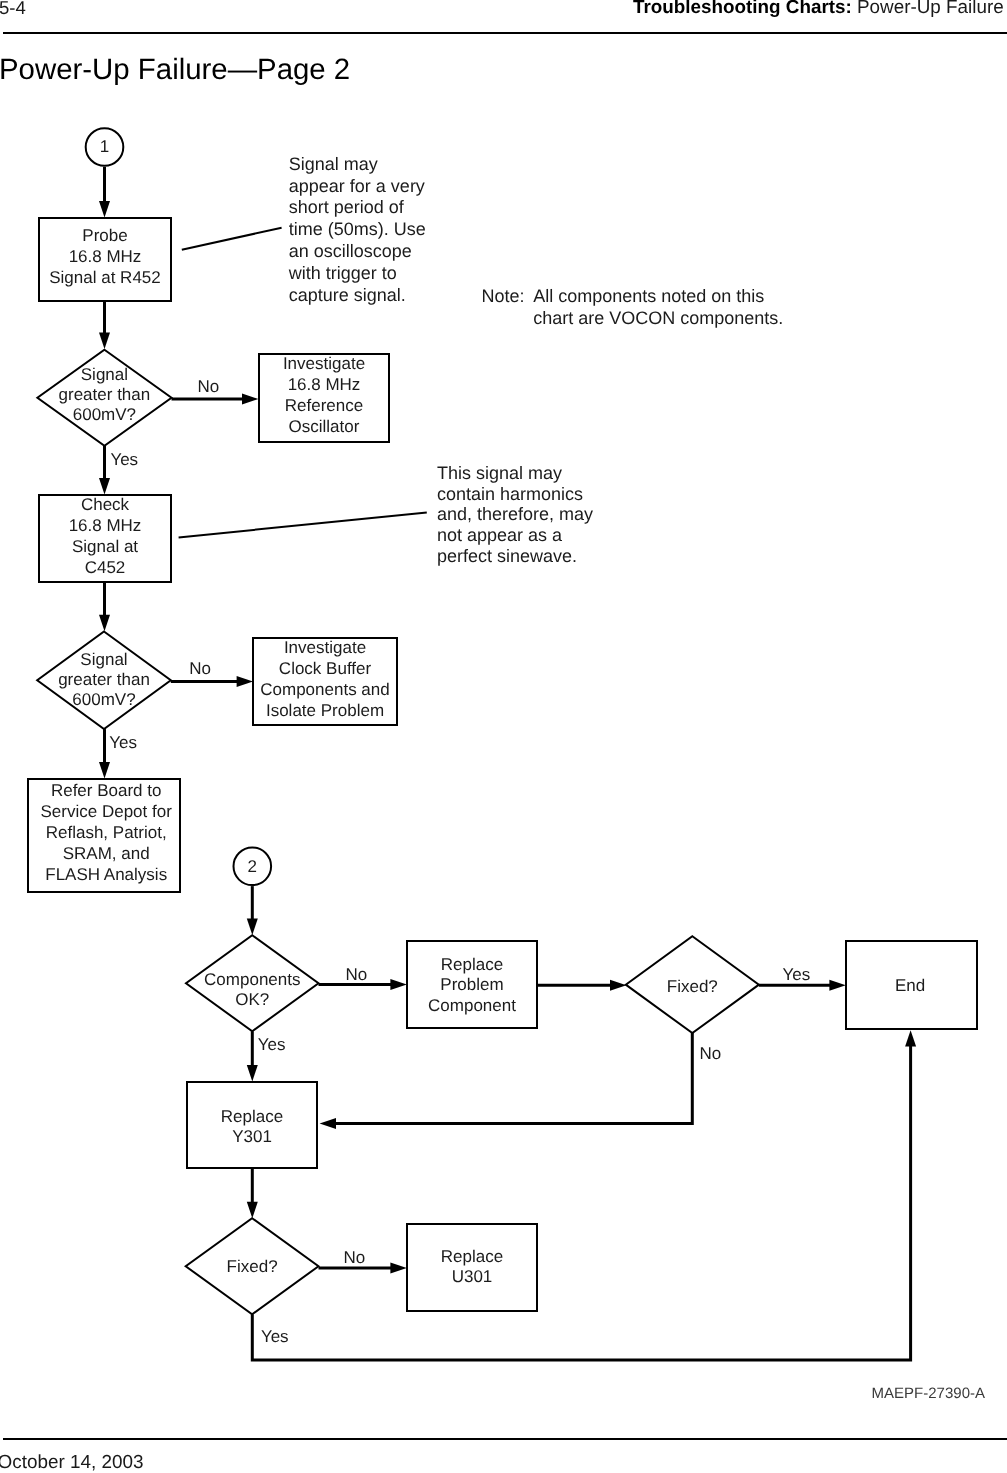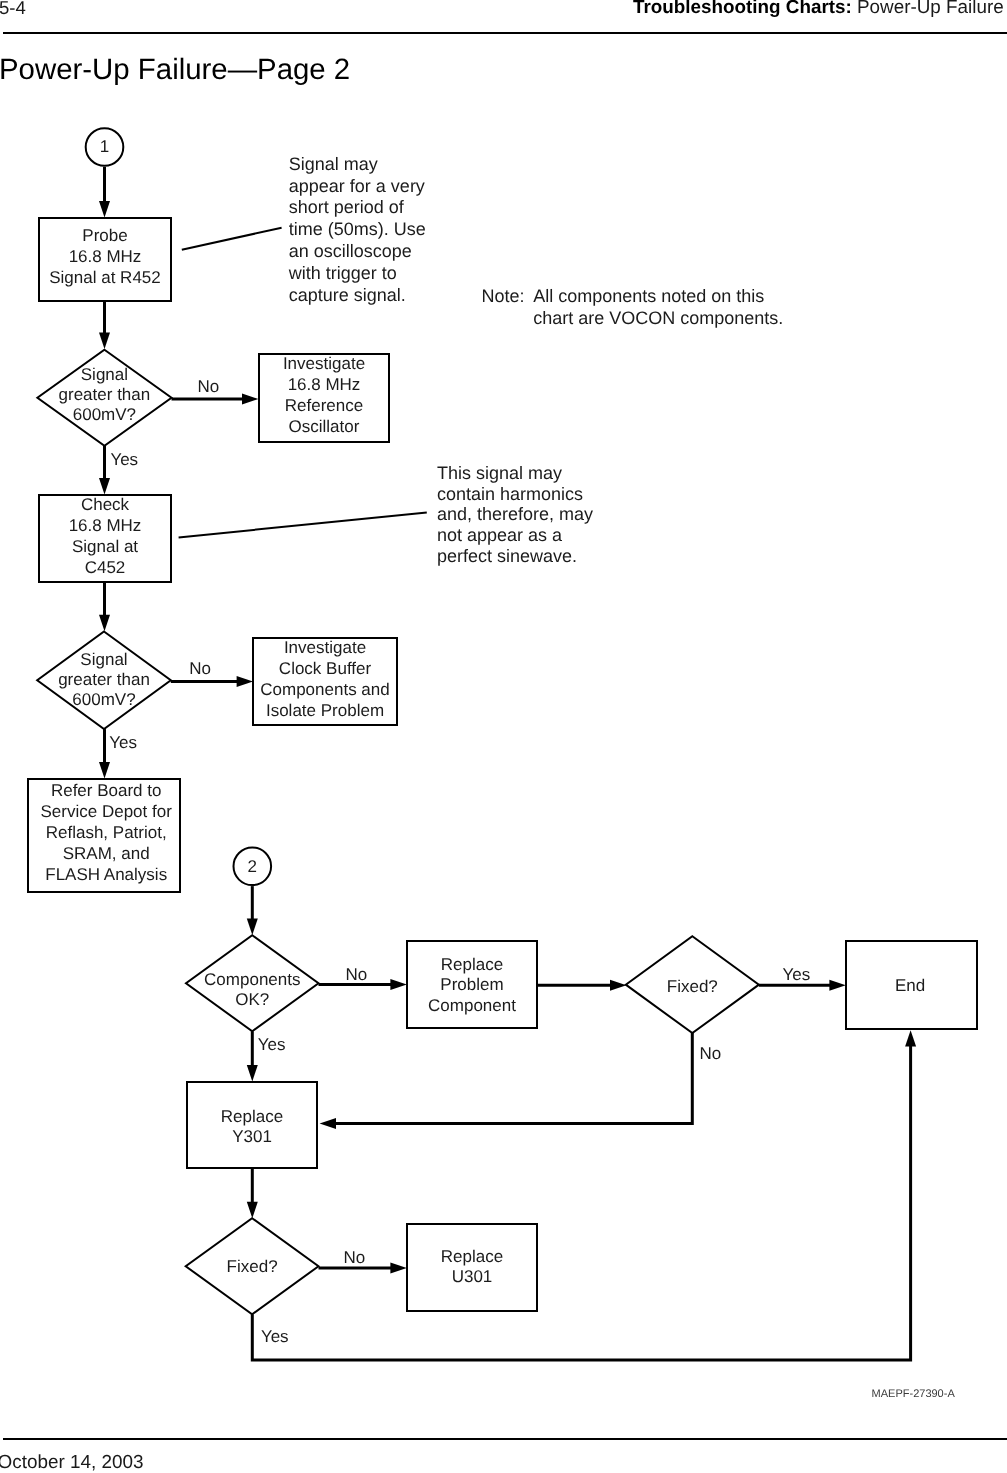--- a/index.html
+++ b/index.html
@@ -10,21 +10,21 @@
        -webkit-font-smoothing:antialiased;text-rendering:geometricPrecision;}
   .abs{position:absolute;white-space:nowrap;}
   #hdr-left{left:-1px;top:-2px;font-size:18.6px;line-height:20px;color:#1a1a1a;}
   #hdr-right{left:633px;top:-3px;font-size:18.85px;line-height:20px;color:#1a1a1a;}
   #hdr-right b{font-weight:bold;color:#000;}
   #hdr-rule{left:3px;top:32px;width:1004px;height:2px;background:#000;}
   #title{left:-1px;top:52.7px;font-size:29.4px;font-weight:normal;line-height:33px;color:#000;}
   #ftr-rule{left:3px;top:1438px;width:1004px;height:2px;background:#000;}
   #ftr-left{left:-2.5px;top:1452.3px;font-size:18.9px;line-height:21px;color:#1a1a1a;}
   #ftr-right{left:875.8px;top:1505px;font-size:18.9px;line-height:21px;color:#15803d;}
-  #maepf{left:871.6px;top:1387.6px;font-size:11px;line-height:12px;color:#3a3a3a;text-align:right;}
+  #maepf{left:871.6px;top:1387.6px;font-size:15px;line-height:12px;color:#3a3a3a;text-align:right;}
   #chart{position:absolute;left:0;top:0;width:1007px;height:1473px;}
   .ntext{font-family:"Liberation Sans",sans-serif;text-anchor:middle;
          dominant-baseline:alphabetic;}
   .elabel{font-family:"Liberation Sans",sans-serif;}
   .note{font-family:"Liberation Sans",sans-serif;}
 </style>
 </head>
 <body>
 
 <div class="abs" id="hdr-left">5-4</div>

